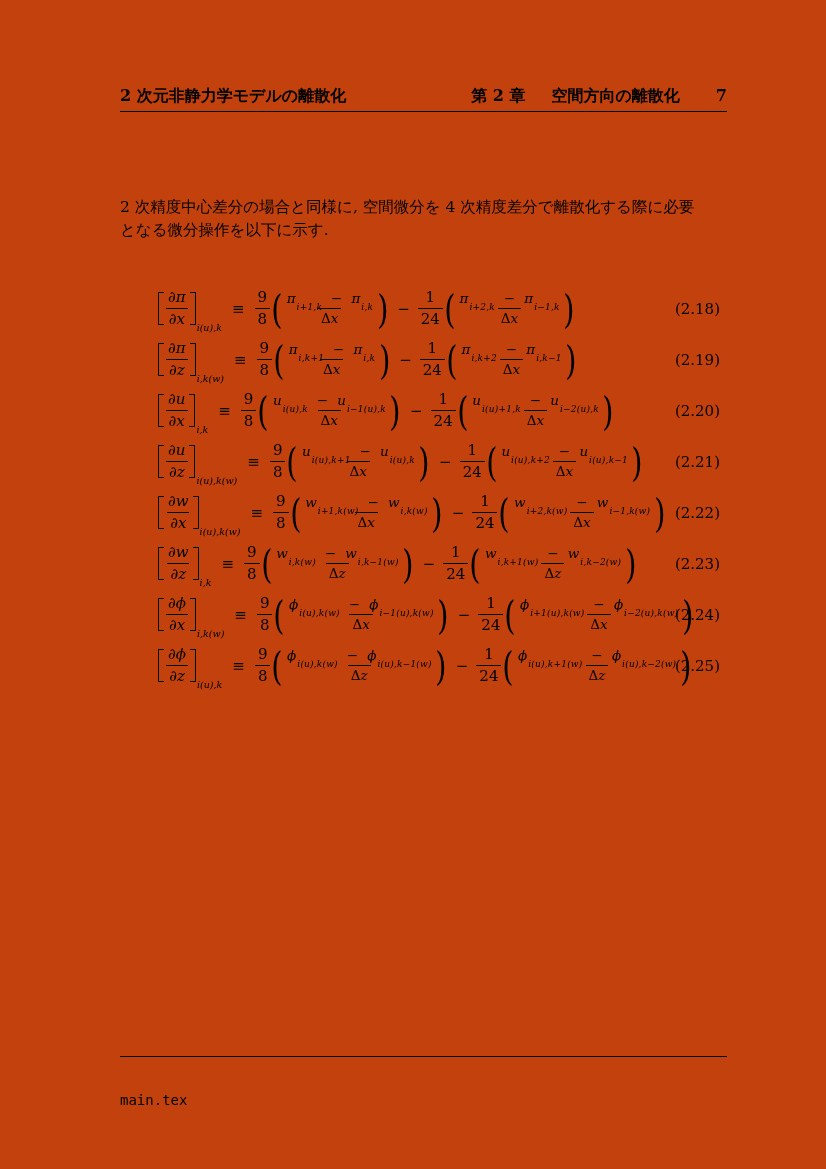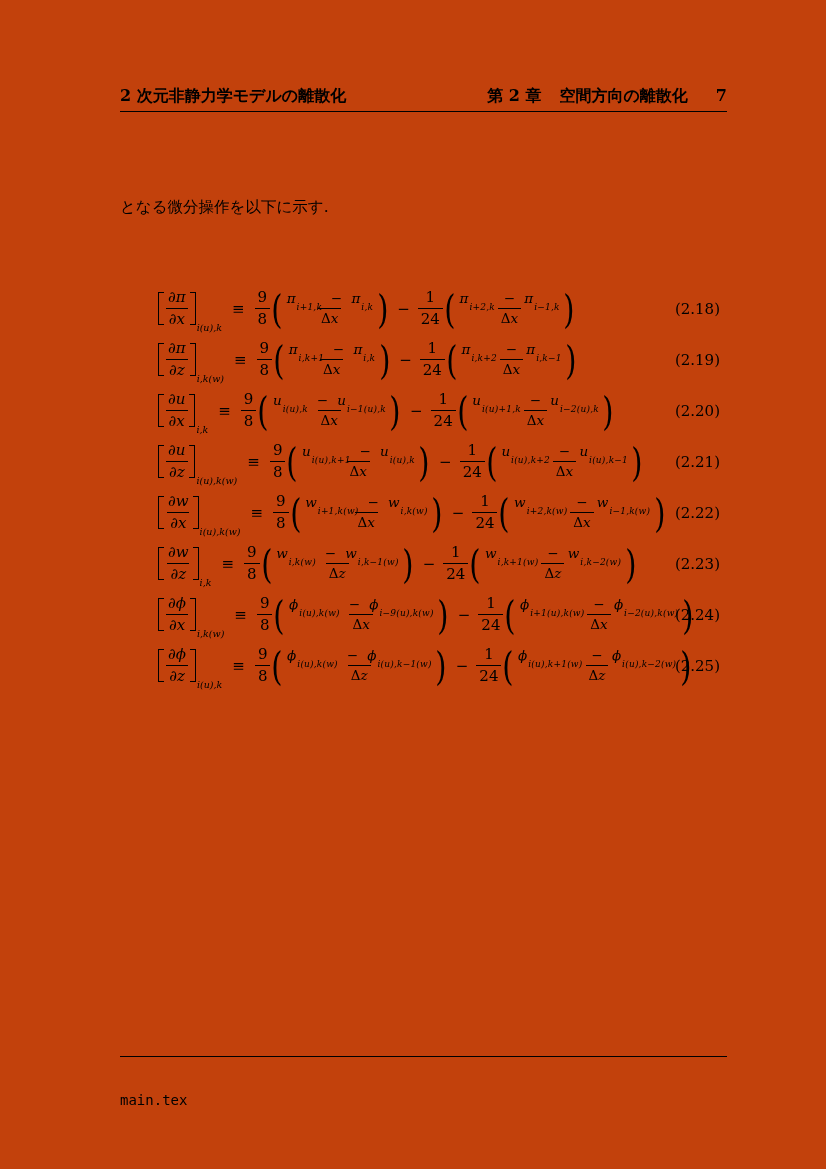--- a/index.html
+++ b/index.html
@@ -7,21 +7,21 @@
     position:relative; width:826px; height:1169px; background:#c2410c;
     color:#000; font-family:"DejaVu Serif", serif; overflow:hidden;padding-left:21px;
   }
 
   
   .header-row {
     position:absolute; left:120px; right:120px; top:86px;
     display:flex; justify-content:space-between; align-items:baseline;
     font-weight:bold; font-size:16px; white-space:nowrap;
   }
-  .header-right { display:flex; gap:0; align-items:baseline; }
+  .header-right { display:flex; gap:8px; align-items:baseline; }
   .header-chapter { margin-right:18px; }
   .header-chaptitle { margin-right:28px; }
   .header-rule {
     position:absolute; left:120px; right:120px; top:111px;
     border-top:1.2px solid #000; height:0;
   }
 
   
   .section-heading {
     position:absolute; left:120px; top:140px;
@@ -92,20 +92,21 @@
     <span class="header-right">
       <span class="header-chapter">第 2 章</span>
       <span class="header-chaptitle">空間方向の離散化</span>
       <span class="header-pageno">7</span>
     </span>
   </div>
   <div class="header-rule"></div>
 
 
   <div class="paragraph">
+    <div>2 次精度中心差分の場合と同様に, 空間微分を 4 次精度差分で離散化する際に必要</div>
     <div>となる微分操作を以下に示す.</div>
   </div>
 
   <div class="equations">
 
       <div class="eq-row">
         <span class="eq-lhs">
           <span class="bracket bl"></span>
           <span class="frac lhs-frac">
             <span class="num"><span>∂</span><i>π</i></span>
@@ -375,21 +376,21 @@
         <span class="equiv">≡</span>
         <span class="frac coef">
           <span class="num">9</span>
           <span class="den">8</span>
         </span>
         <span class="paren">(</span>
         <span class="frac inner">
           <span class="num">
             <span class="term"><i>ϕ</i><sub>i(u),k(w)</sub></span>
             <span class="nminus">−</span>
-            <span class="term"><i>ϕ</i><sub>i−9(u),k(w)</sub></span>
+            <span class="term"><i>ϕ</i><sub>i−1(u),k(w)</sub></span>
           </span>
           <span class="den"><span>Δ</span><i>x</i></span>
         </span>
         <span class="paren">)</span>
         <span class="midminus">−</span>
         <span class="frac coef">
           <span class="num">1</span>
           <span class="den">24</span>
         </span>
         <span class="paren">(</span>

